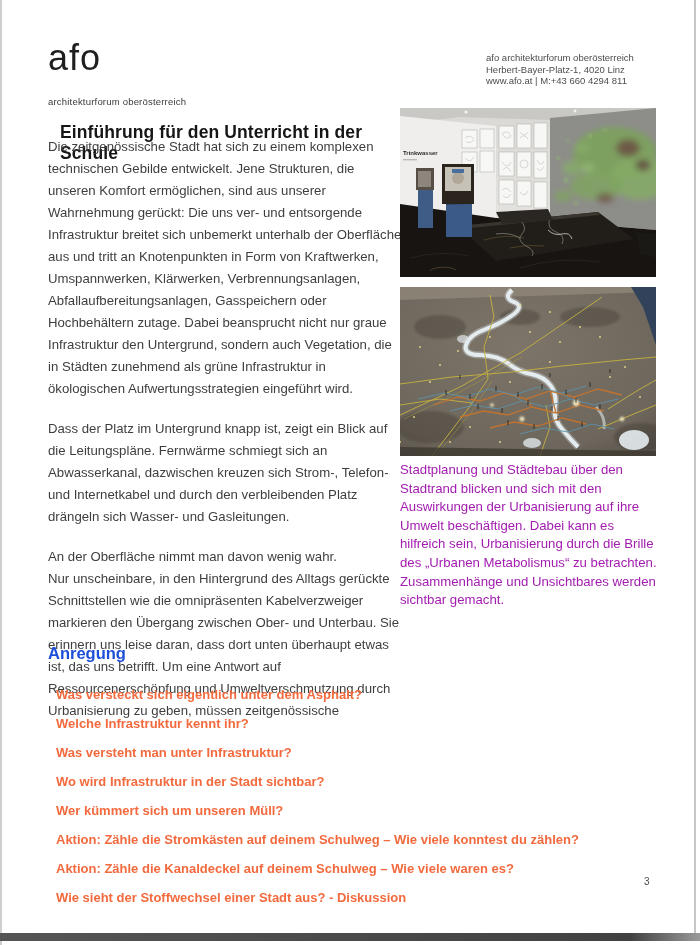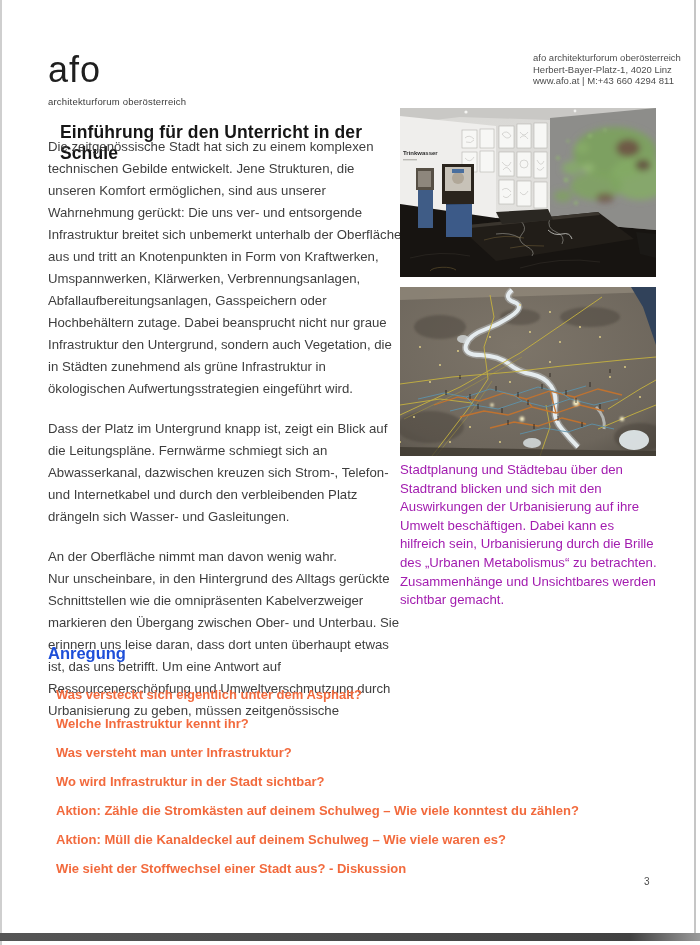--- a/index.html
+++ b/index.html
@@ -5,24 +5,24 @@
   html,body{margin:0;padding:0;background:#fff;}
   .page{
     position:relative;width:700px;height:945px;background:#ffffff;overflow:hidden;
     font-family:"Liberation Sans",sans-serif;color:#3e3e3e;
   }
   .edge-left{position:absolute;left:0;top:0;width:2px;height:945px;background:#cfcfcf;}
   .edge-right{position:absolute;left:694px;top:0;width:2px;height:933px;background:#c6c6c6;}
   .bottom-bar{position:absolute;left:0;top:933px;width:700px;height:8px;
     background:linear-gradient(to right,#555 0%,#414141 90%,#9a9a9a 100%);}
 
-  .logo{position:absolute;left:48px;top:52px;font-size:36px;font-weight:400;
+  .logo{position:absolute;left:48px;top:40px;font-size:36px;font-weight:400;
     letter-spacing:1px;color:#1f1f1f;line-height:1;}
   .logo-sub{position:absolute;left:48px;top:96px;font-size:9.5px;color:#3a3a3a;letter-spacing:.2px;}
-  .contact{position:absolute;left:486px;top:52px;font-size:9.5px;line-height:11.5px;color:#4d4d4d;margin-left:47px;}
+  .contact{position:absolute;left:486px;top:52px;font-size:9.5px;line-height:11.5px;color:#4d4d4d;}
 
   .doc-title{position:absolute;left:48px;top:110px;width:360px;margin:12px;
     font-size:17.5px;font-weight:700;color:#161616;letter-spacing:.1px;}
 
   .left-col{position:absolute;left:48px;top:136px;width:357px;}
   .para{margin:0 0 18px 0;font-size:13.2px;line-height:22px;color:#3e3e3e;white-space:pre-line;}
 
   .fig{position:absolute;left:400px;width:256px;height:169px;overflow:hidden;}
   .fig1{top:108px;}
   .fig2{top:287px;}
@@ -270,20 +270,21 @@
   </figure>
 
   <div class="right-col">Stadtplanung und Städtebau über den Stadtrand blicken und sich mit den Auswirkungen der Urbanisierung auf ihre Umwelt beschäftigen. Dabei kann es hilfreich sein, Urbanisierung durch  die Brille des „Urbanen Metabolismus“ zu betrachten. Zusammenhänge und Unsichtbares werden sichtbar gemacht.</div>
 
   <h2 class="anregung-title" style="color: #1d4ed8;">Anregung</h2>
   <div class="questions" style="color: rgb(242, 106, 61);">
     <p class="question">Was versteckt sich eigentlich unter dem Asphalt?</p>
     <p class="question">Welche Infrastruktur kennt ihr?</p>
     <p class="question">Was versteht man unter Infrastruktur?</p>
     <p class="question">Wo wird Infrastruktur in der Stadt sichtbar?</p>
+    <p class="question">Wer kümmert sich um unseren Müll?</p>
     <p class="question">Aktion: Zähle die Stromkästen auf deinem Schulweg – Wie viele konntest du zählen?</p>
-    <p class="question">Aktion: Müll die Kanaldeckel auf deinem Schulweg – Wie viele waren es?</p>
+    <p class="question">Aktion: Zähle die Kanaldeckel auf deinem Schulweg – Wie viele waren es?</p>
     <p class="question">Wie sieht der Stoffwechsel einer Stadt aus? - Diskussion</p>
   </div>
 
   <div class="page-number">3</div>
 
 </div>
 
 </body></html>

